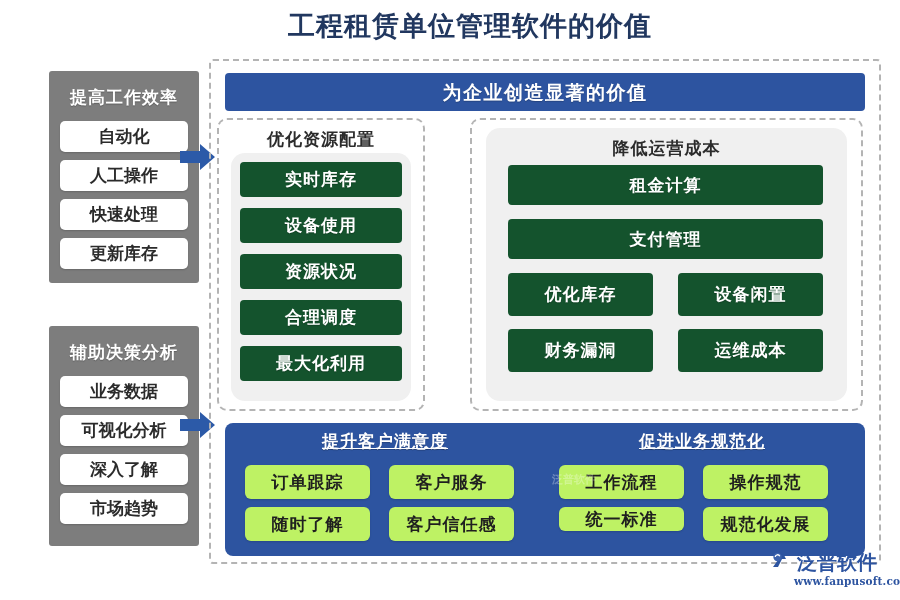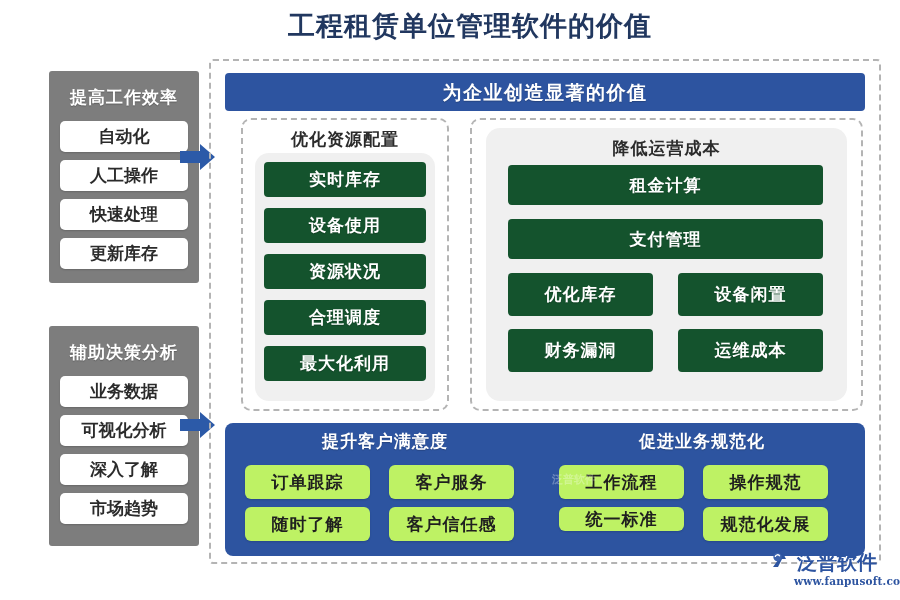--- a/index.html
+++ b/index.html
@@ -87,21 +87,21 @@
     letter-spacing: 1.5px;
     text-shadow: 0 1px 1px rgba(0,0,0,.2);
   }
 
   
   .col-dashed {
     position: absolute;
     border: 2px dashed #b4b4b4;
     border-radius: 10px;
   }
-  .col-dashed.left  { left: 241px; top: 118px; width: 208px; height: 293px; }
+  .col-dashed.left  { left: 217px; top: 118px; width: 208px; height: 293px; }
   .col-dashed.right { left: 470px; top: 118px; width: 393px; height: 293px; }
 
   .col-title {
     position: absolute;
     width: 100%;
     text-align: center;
     font-size: 17px;
     font-weight: bold;
     color: #2b2b2b;
     letter-spacing: 1px;
@@ -139,20 +139,21 @@
   }
   .blue-head {
     position: absolute;
     top: 7px;
     font-size: 17px;
     font-weight: bold;
     color: #ffffff;
     text-align: center;
     letter-spacing: 1px;
     text-shadow: 0 1px 1px rgba(0,0,0,.2);
+    text-decoration: underline;
   }
   .blue-head.h1 { left: 8px;   width: 304px; }
   .blue-head.h2 { left: 322px; width: 310px; }
 
   .wbox {
     position: absolute;
     background: #bef264;
     border-radius: 6px;
     color: #1f1f1f;
     font-size: 17px;

